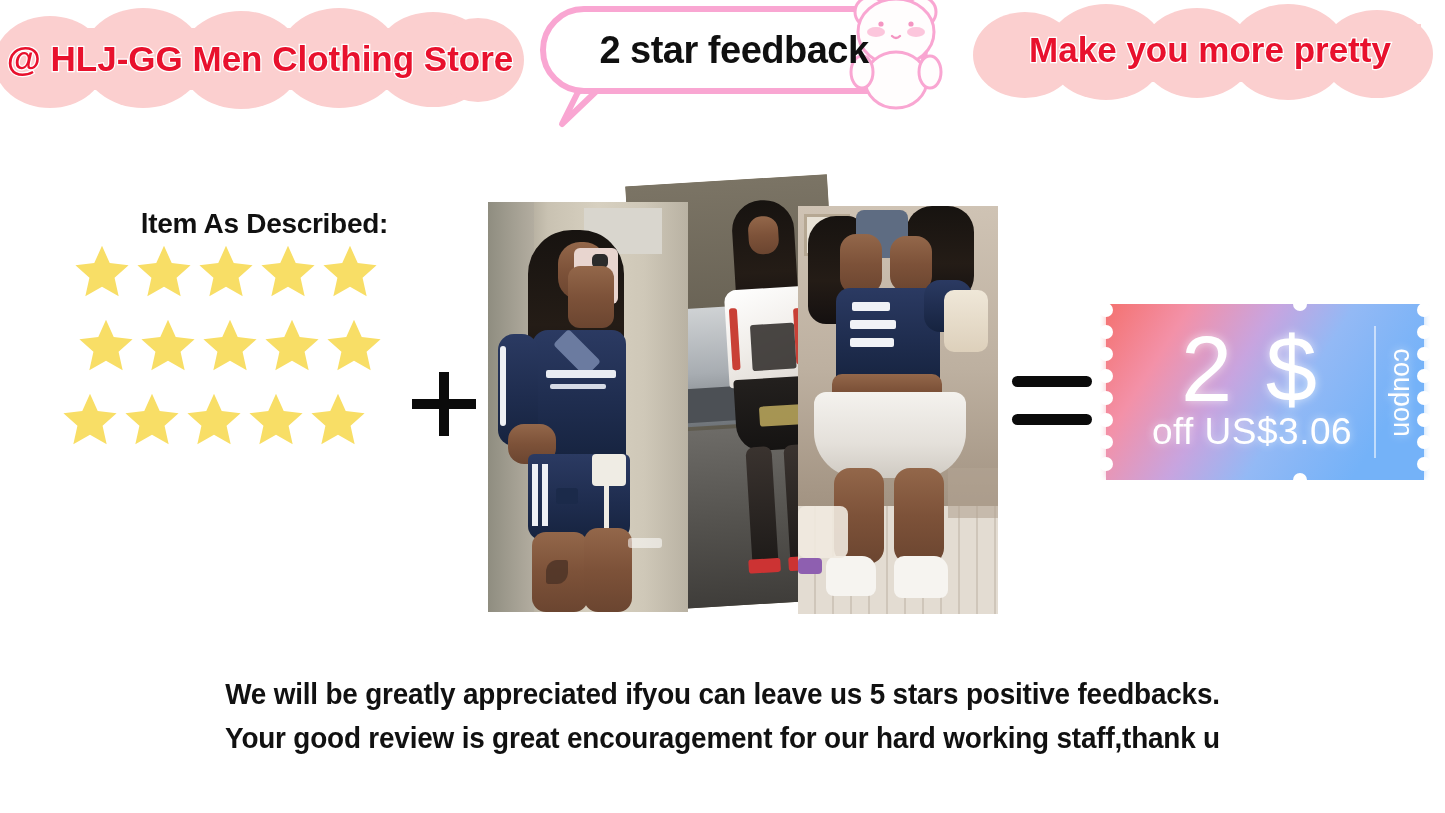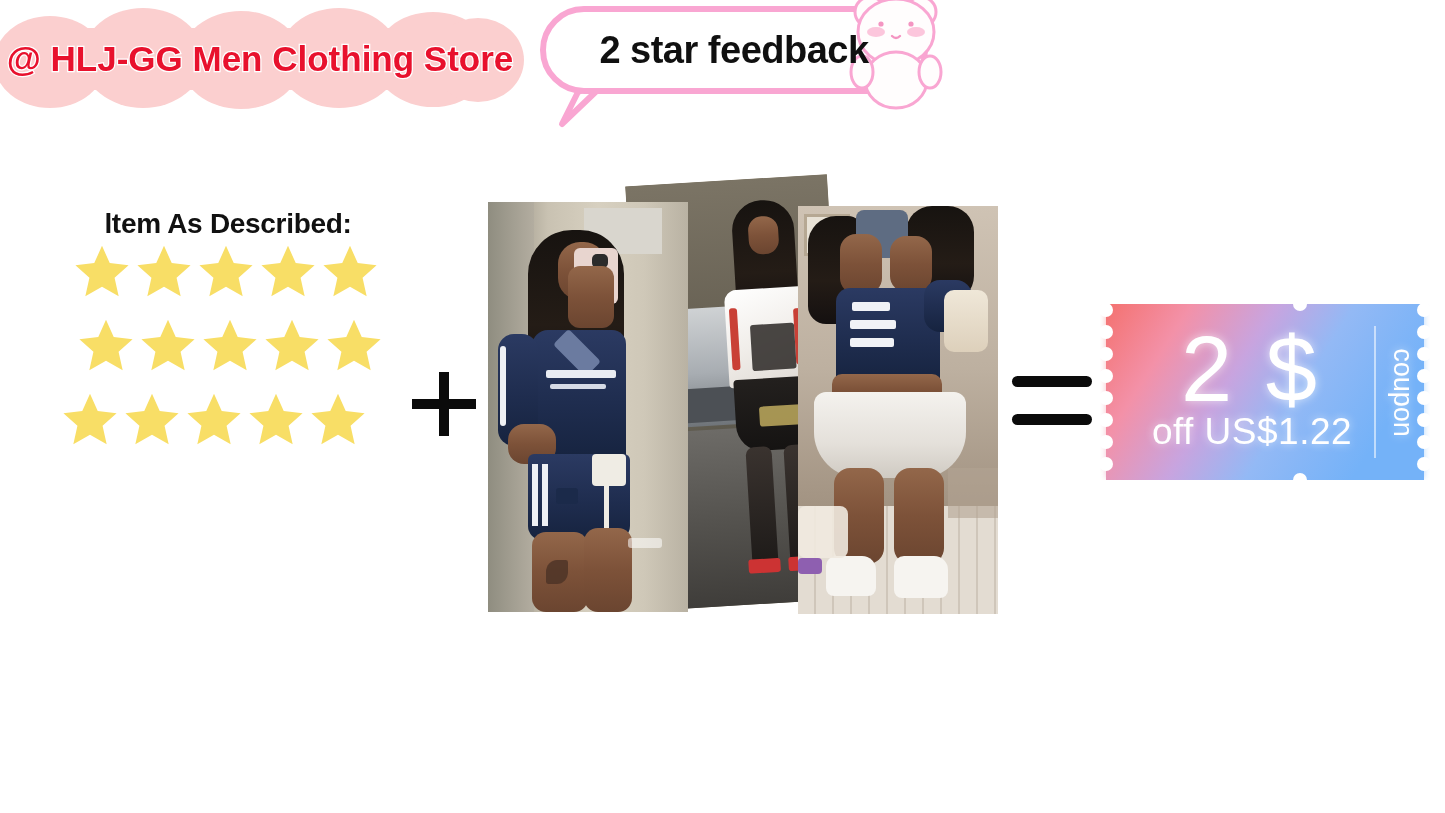--- a/index.html
+++ b/index.html
@@ -58,21 +58,21 @@
 
   
   .ratings{position:absolute;left:60px;top:208px;width:360px;}
   .rating-block{margin-bottom:16px;}
   .rating-label{
     font-size:28px;font-weight:bold;color:#111;letter-spacing:-0.3px;
     text-align:center;width:320px;
   }
   .stars{display:flex;gap:2px;margin-top:2px;}
   .star{width:60px;height:58px;display:block;}
-  #rating-0 .rating-label{margin-left:8px;}
+  #rating-0 .rating-label{margin-left:8px;text-align:right;}
   #rating-0 .stars{margin-left:12px;}
   #rating-1 .rating-label{margin-left:-6px;}
   #rating-1 .stars{margin-left:16px;}
   #rating-2 .rating-label{margin-left:-10px;}
   #rating-2 .stars{margin-left:0px;}
 
   
   #plus-sign{position:absolute;left:412px;top:372px;width:64px;height:64px;}
   #equals-sign{position:absolute;left:1012px;top:368px;width:84px;height:62px;}
   .eqbar{position:absolute;left:0;width:80px;height:11px;background:#0b0b0b;border-radius:6px;}
@@ -183,20 +183,31 @@
       <ellipse cx="14" cy="80" rx="11" ry="16" fill="#fffdfd" stroke="#f9a6d2" stroke-width="3"></ellipse>
       <ellipse cx="82" cy="80" rx="11" ry="16" fill="#fffdfd" stroke="#f9a6d2" stroke-width="3"></ellipse>
       <ellipse cx="28" cy="40" rx="9" ry="5" fill="#fbbcd6" opacity="0.85"></ellipse>
       <ellipse cx="68" cy="40" rx="9" ry="5" fill="#fbbcd6" opacity="0.85"></ellipse>
       <circle cx="33" cy="32" r="2.6" fill="#f495c2"></circle>
       <circle cx="63" cy="32" r="2.6" fill="#f495c2"></circle>
       <path d="M44 44 q4 4 8 0" stroke="#f495c2" stroke-width="2.4" fill="none" stroke-linecap="round"></path>
     </svg>
   </div>
 
+  <div class="cloud" id="banner-right">
+    <div class="bumps">
+      <i style="left:-2px;  top:12px; width:104px;height:86px;"></i>
+      <i style="left:72px;  top:4px;  width:118px;height:96px;"></i>
+      <i style="left:166px; top:8px;  width:112px;height:90px;"></i>
+      <i style="left:254px; top:4px;  width:118px;height:96px;"></i>
+      <i style="left:346px; top:10px; width:112px;height:88px;"></i>
+      <div class="barband" style="left:22px;top:24px;width:424px;height:58px;"></div>
+    </div>
+    <div class="cloud-text">Make you more pretty</div>
+  </div>
 
   <div class="ratings">
 
     <div class="rating-block" id="rating-0">
       <div class="rating-label">ltem As Described:</div>
       <div class="stars">
         <svg class="star" viewBox="0 0 24 24">
             <polygon points="12,1.6 15.2,8.7 23,9.6 17.2,14.8 18.9,22.4 12,18.5 5.1,22.4 6.8,14.8 1,9.6 8.8,8.7" fill="#F8DE66"></polygon>
           </svg>
         <svg class="star" viewBox="0 0 24 24">
@@ -382,22 +393,26 @@
           <circle cx="324" cy="116" r="7"></circle>
         <circle cx="324" cy="138" r="7"></circle>
           <circle cx="324" cy="160" r="7"></circle>
         <circle cx="200" cy="0" r="7"></circle>
           <circle cx="200" cy="176" r="7"></circle>
       </g>
     </svg>
 
     <div class="coupon-main">
       <div class="coupon-amount">2 $</div>
-      <div class="coupon-sub">off US$1.22</div>
+      <div class="coupon-sub">off US$3.06</div>
     </div>
     <div class="coupon-divider"></div>
     <div class="coupon-vert">
       <span>coupon</span>
     </div>
   </div>
 
+  <div class="footer">
+    <div class="footer-line">We will be greatly appreciated ifyou can leave us 5 stars positive feedbacks.</div>
+    <div class="footer-line">Your good review is great encouragement for our hard working staff,thank u</div>
+  </div>
 
 </div>
 
 </body></html>

